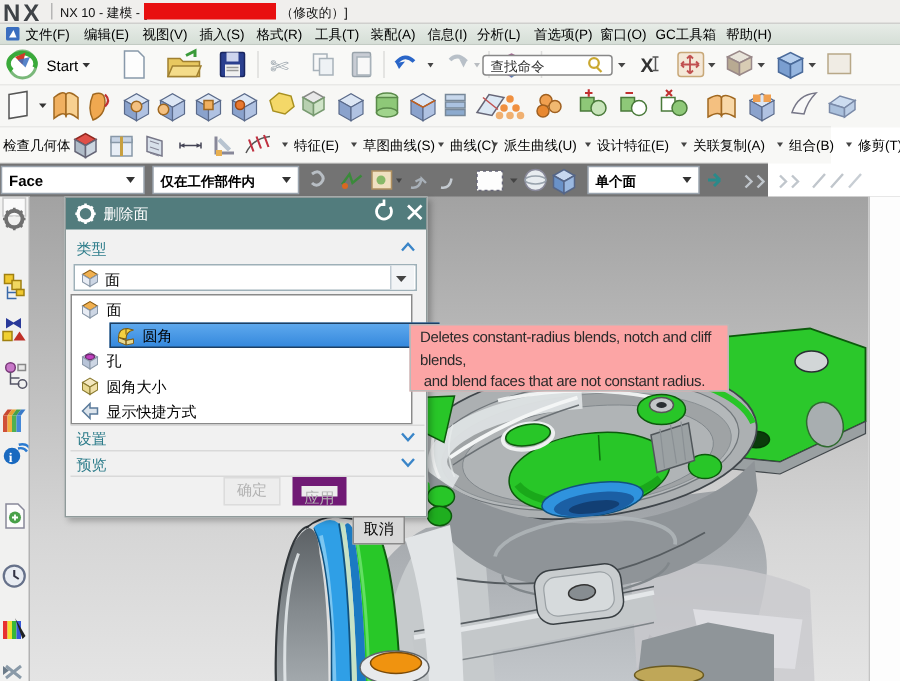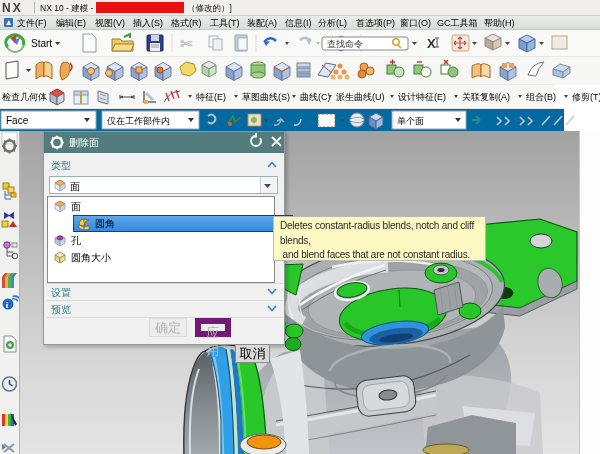--- a/index.html
+++ b/index.html
@@ -1,51 +1,51 @@
 <!DOCTYPE html>
 <html><head>
 <meta charset="utf-8">
 <style>
   html,body{margin:0;padding:0;}
   body{width:600px;height:454px;overflow:hidden;position:relative;
        font-family:"Liberation Sans",sans-serif;background:#fff;}
   .abs{position:absolute;}
   
   #titlebar{left:0;top:0;width:600px;height:15px;background:#f0efed;border-bottom:1px solid #cfcfcd;}
-  #nxlogo{left:2px;top:1px;font-size:12px;font-weight:bold;color:#3f4347;letter-spacing:2px;}
+  #nxlogo{left:2px;top:1px;font-size:16px;font-weight:bold;color:#3f4347;letter-spacing:2px;}
   #tsep{left:34px;top:2px;width:1px;height:11px;background:#b5b5b5;}
   #ttext{left:40px;top:3px;font-size:8.5px;color:#111;}
   #redbox{left:96px;top:2px;width:88px;height:11px;background:#e81010;}
   #ttext2{left:187px;top:3px;font-size:8.5px;color:#111;}
   
   #menubar{left:0;top:16px;width:600px;height:13px;background:linear-gradient(#e7ece7,#d6dfd7);border-bottom:1px solid #c2cbc3;}
   .mi{position:absolute;top:1px;font-size:9px;color:#000;}
   
   #tb1{left:0;top:30px;width:600px;height:26px;background:#f9f9f7;}
   #tb2{left:0;top:56px;width:600px;height:28px;background:#f7f7f5;border-top:1px solid #e9e9e7;}
   #tb3{left:0;top:84px;width:554px;height:24px;background:#f8f8f6;border-top:1px solid #e9e9e7;}
-  #tb4{left:0;top:108px;width:564px;height:23px;background:#0369a1;border-top:1px solid #e5e5e3;}
+  #tb4{left:0;top:108px;width:512px;height:23px;background:#737373;border-top:1px solid #e5e5e3;font-weight:bold;}
   
   #gfx{left:0;top:131px;width:600px;height:323px;
        background:linear-gradient(#a2a2a2 0%,#bcbcbc 35%,#d6d6d6 70%,#e4e4e4 100%);}
   #rightmargin{left:579px;top:131px;width:21px;height:323px;background:#fdfdfd;border-left:1px solid #c4c4c4;}
   #sidebar{left:0;top:131px;width:19px;height:323px;background:#f1f1f0;border-right:1px solid #b3b3b3;}
   
   #dlg{left:43px;top:131px;width:242px;height:214px;background:#f1f1f1;
        border:1px solid #8f9a9a;box-shadow:2px 2px 4px rgba(0,0,0,.25);box-sizing:border-box;}
   #dlgtitle{left:0;top:0;width:100%;height:21px;background:#527c7d;}
   #dlgtitle .cap{position:absolute;left:25px;top:4px;font-size:10px;color:#fff;}
   .sechdr{position:absolute;left:7px;font-size:10px;color:#2c7c8a;}
   #combo{left:5px;top:44px;width:229px;height:18px;background:#fff;border:1px solid #9eb0b8;box-sizing:border-box;}
   #ddlist{left:3px;top:64px;width:228px;height:87px;background:#fff;border:1px solid #8a8a8a;box-sizing:border-box;}
   .ddrow{position:absolute;left:1px;width:220px;height:17px;font-size:10px;color:#000;}
   .ddsel{background:linear-gradient(#60aaee,#3387dc);outline:1.5px solid #1d3f63;outline-offset:-1px;margin-left:24px;}
-  .btn{position:absolute;top:186px;height:19px;font-size:13px;text-align:center;line-height:18px;box-sizing:border-box;}
+  .btn{position:absolute;top:186px;height:19px;font-size:10px;text-align:center;line-height:18px;box-sizing:border-box;}
   
-  #tip{left:273px;top:216px;width:213px;height:45px;background:#fef9c3;border:1px solid #b9b9b9;
+  #tip{left:273px;top:216px;width:213px;height:45px;background:#fca5a5;border:1px solid #b9b9b9;
        box-sizing:border-box;font-size:10px;letter-spacing:-.22px;color:#2a2a2a;line-height:14.5px;padding:2px 0 0 6px;white-space:nowrap;overflow:hidden;}
 </style>
 </head>
 <body>
 
 <div id="titlebar" class="abs"></div>
 <div id="nxlogo" class="abs">NX</div>
 <div id="tsep" class="abs"></div>
 <div id="ttext" class="abs">NX 10 - 建模 - [</div>
 <div id="redbox" class="abs"></div>
@@ -576,20 +576,26 @@
       <span style="position:absolute;left:22px;top:2px">孔</span>
     </div>
     <div class="ddrow" style="top:52px">
       <svg width="14" height="14" style="position:absolute;left:4px;top:1px">
           <path d="M2 5 l5 -3 l5 3 l-5 3 z" fill="#f4e8c0" stroke="#8a7a30" stroke-width=".7"></path>
           <path d="M2 5 v5 l5 3 v-5 z" fill="#e8d890" stroke="#8a7a30" stroke-width=".7"></path>
           <path d="M12 5 v5 l-5 3 v-5 z" fill="#f0e0a8" stroke="#8a7a30" stroke-width=".7"></path>
         </svg>
       <span style="position:absolute;left:22px;top:2px">圆角大小</span>
     </div>
+    <div class="ddrow" style="top:69px">
+      <svg width="14" height="14" style="position:absolute;left:4px;top:1px">
+          <path d="M7 2 L2 7 L7 12 V9 h5 V5 H7 Z" fill="#dce4ec" stroke="#5a7a9a"></path>
+        </svg>
+      <span style="position:absolute;left:22px;top:2px">显示快捷方式</span>
+    </div>
   </div>
   <div class="abs" style="left:3px;top:151px;width:236px;height:1px;background:#d9d9d9"></div>
   <span class="sechdr" style="top:154px">设置</span>
   <svg class="abs" style="right:7px;top:156px" width="10" height="7">
       <path d="M1 1 L5 5.5 L9 1" fill="none" stroke="#3a85c8" stroke-width="1.6"></path>
     </svg>
   <div class="abs" style="left:3px;top:168px;width:236px;height:1px;background:#d9d9d9"></div>
   <span class="sechdr" style="top:171px">预览</span>
   <svg class="abs" style="right:7px;top:173px" width="10" height="7">
       <path d="M1 1 L5 5.5 L9 1" fill="none" stroke="#3a85c8" stroke-width="1.6"></path>

